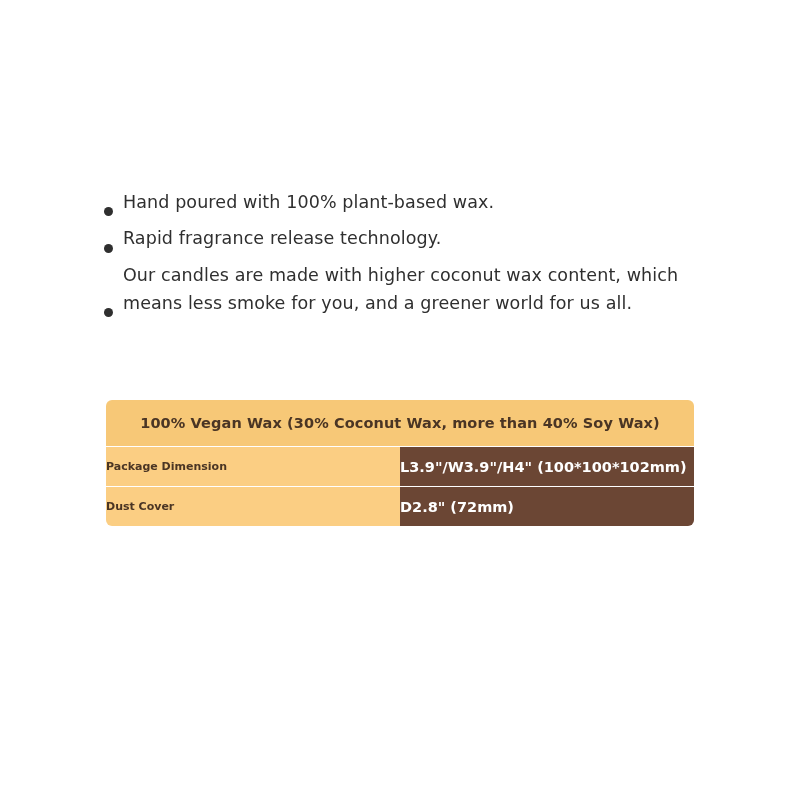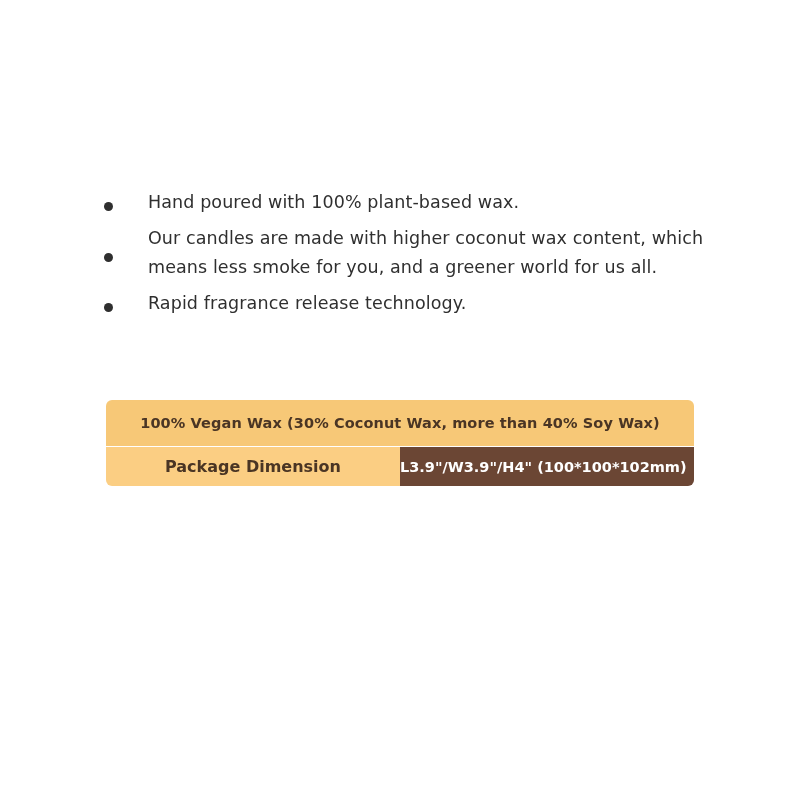--- a/index.html
+++ b/index.html
@@ -23,23 +23,22 @@
 
   
   .features {
     position: absolute;
     left: 104px;
     top: 188px;
     width: 600px;
   }
   .feature-row {
     display: flex;
-    align-items: center;
+    align-items: flex-end;
     margin-bottom: 8px;
-    gap: 25px;
   }
   .bullet {
     flex: 0 0 auto;
     width: 9px;
     height: 9px;
     border-radius: 50%;
     background: #2f2f2f;
     margin-top: 9px;
     margin-right: 10px;
   }
@@ -71,23 +70,22 @@
     color: #4a3524;
     font-size: 14.5px;
     font-weight: bold;
     text-align: center;
     height: 46px;
     letter-spacing: 0.1px;
   }
   .label-cell {
     background: #fbce83;
     color: #4a3524;
-    font-size: 16px;
+    font-size: 11px;
     font-weight: bold;
-    text-align: center;
     width: 208px;
     height: 39px;
     border-top: 1px solid #ffffff;
   }
   .value-cell {
     background: #6b4634;
     color: #ffffff;
     font-size: 14.5px;
     font-weight: bold;
     padding-left: 18px;
@@ -106,33 +104,37 @@
 
 <div class="page">
 
   <div class="features">
     <div class="feature-row">
       <span class="bullet"></span>
       <span class="feature-text">Hand poured with 100% plant-based wax.</span>
     </div>
     <div class="feature-row">
       <span class="bullet"></span>
-      <span class="feature-text">Our candles are made with higher coconut wax content, which means less smoke for you, and a greener world for us all.</span>
+      <span class="feature-text">Rapid fragrance release technology.</span>
     </div>
     <div class="feature-row">
       <span class="bullet"></span>
-      <span class="feature-text">Rapid fragrance release technology.</span>
+      <span class="feature-text">Our candles are made with higher coconut wax content, which means less smoke for you, and a greener world for us all.</span>
     </div>
   </div>
 
   <table class="spec-table">
     <tbody>
       <tr>
         <td class="header-cell" colspan="2">100% Vegan Wax (30% Coconut Wax, more than 40% Soy Wax)</td>
       </tr>
       <tr>
         <td class="label-cell">Package Dimension</td>
         <td class="value-cell">L3.9"/W3.9"/H4" (100*100*102mm)</td>
       </tr>
+      <tr>
+        <td class="label-cell">Dust Cover</td>
+        <td class="value-cell">D2.8" (72mm)</td>
+      </tr>
     </tbody>
   </table>
 
 </div>
 
 </body></html>

